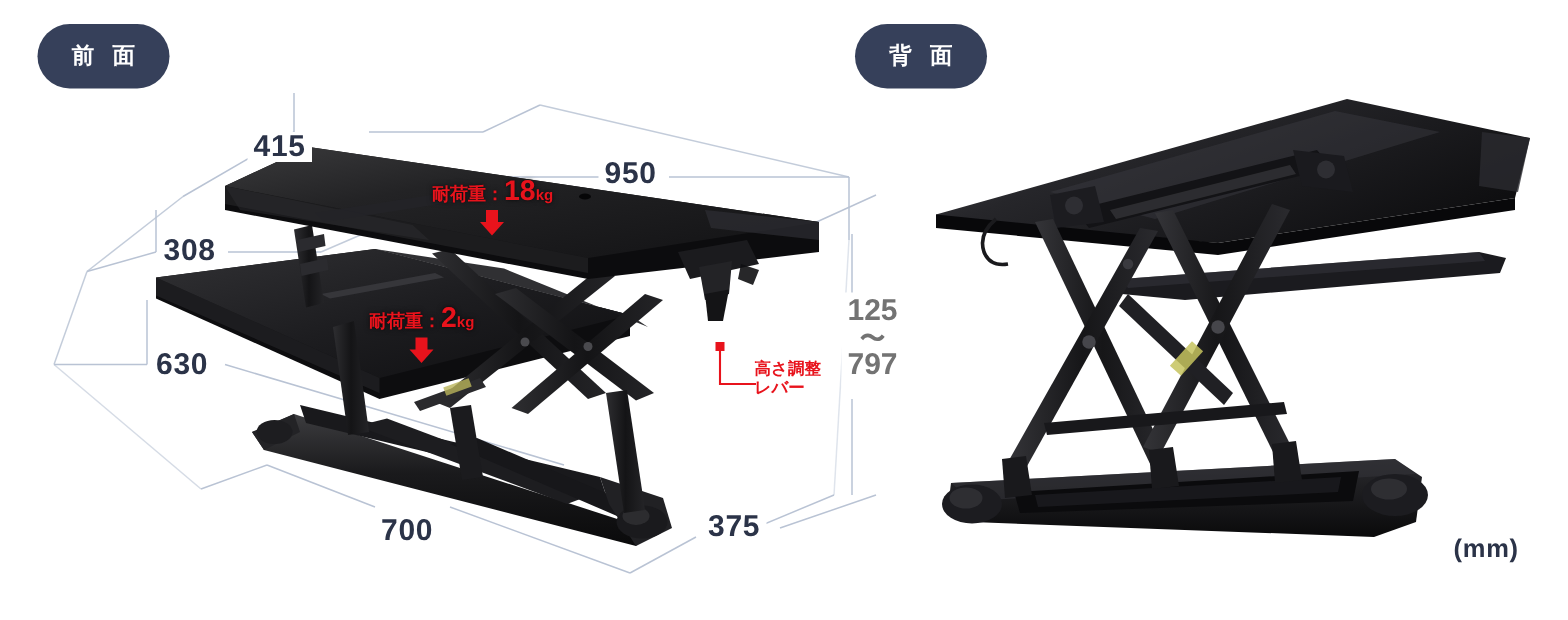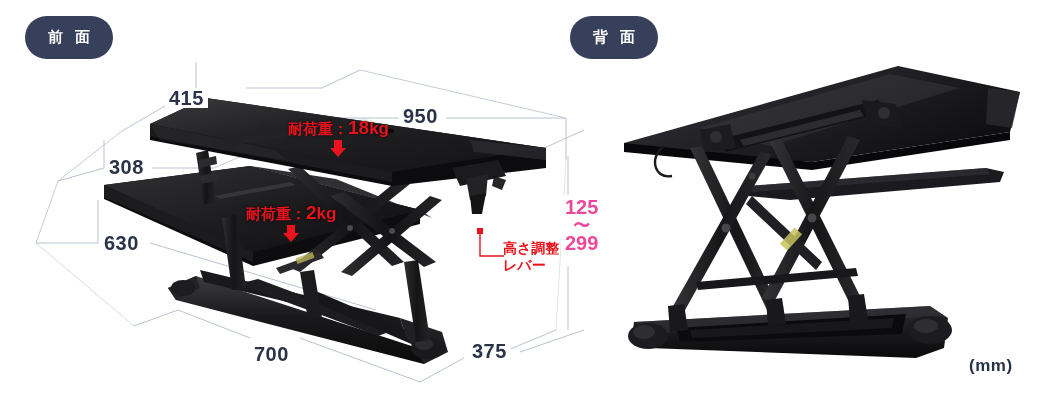--- a/index.html
+++ b/index.html
@@ -43,21 +43,21 @@
     font-weight: 700;
     letter-spacing: 0.5px;
     white-space: nowrap;
     background: #ffffff;
     padding: 0 4px;
     line-height: 1;
   }
 
   .dim-stack {
     position: absolute;
-    color: #ec4899;
+    color: #737373;
     font-size: 20px;
     font-weight: 700;
     text-align: center;
     background: #ffffff;
     padding: 2px 4px;
     line-height: 1.08;
     white-space: nowrap;
   }
   .dim-stack .tilde {
     font-size: 17px;
@@ -79,23 +79,23 @@
     position: absolute;
     color: #e8131c;
     font-weight: 700;
     white-space: nowrap;
     text-align: center;
     line-height: 1;
     text-shadow:
       0 0 2px rgba(0,0,0,.55),
       0 0 4px rgba(0,0,0,.35);
   }
-  .load-note .kanji { font-size: 15px; letter-spacing: 0px; }
+  .load-note .kanji { font-size: 12px; letter-spacing: 0px; }
   .load-note .num   { font-size: 19px; }
-  .load-note .kg    { font-size: 17px; }
+  .load-note .kg    { font-size: 10px; }
   .load-arrow {
     display: block;
     margin: 3px auto 0;
     width: 0; height: 0;
     position: relative;
   }
   .load-arrow::before {
     content: "";
     position: absolute;
     left: -4px; top: 0;
@@ -107,21 +107,21 @@
     position: absolute;
     left: -8px; top: 8px;
     border-left: 8px solid transparent;
     border-right: 8px solid transparent;
     border-top: 9px solid #e8131c;
   }
 
   .lever-note {
     position: absolute;
     color: #e8131c;
-    font-size: 14px;
+    font-size: 11px;
     font-weight: 700;
     line-height: 1.18;
     white-space: nowrap;
   }
 
   
   svg.layer {
     position: absolute;
     left: 0; top: 0;
     width: 1045px;
@@ -376,21 +376,21 @@
 
 <div class="dim overlay" style="left:100px; top:233px;">630</div>
 
 <div class="dim overlay" style="left:250px; top:344px;">700</div>
 
 <div class="dim overlay" style="left:468px; top:341px;">375</div>
 
 <div class="dim-stack overlay" style="left:561px; top:195px;">
   <span>125</span>
   <span class="tilde">〜</span>
-  <span>299</span>
+  <span>797</span>
 </div>
 
 <div class="unit-label overlay" style="left:969px; top:356px;">(mm)</div>
 
 <div class="load-note overlay" style="left:288px; top:118px;">
   <span class="kanji">耐荷重：</span><span class="num">18</span><span class="kg">kg</span>
   <span class="load-arrow"></span>
 </div>
 
 <div class="load-note overlay" style="left:246px; top:203px;">

